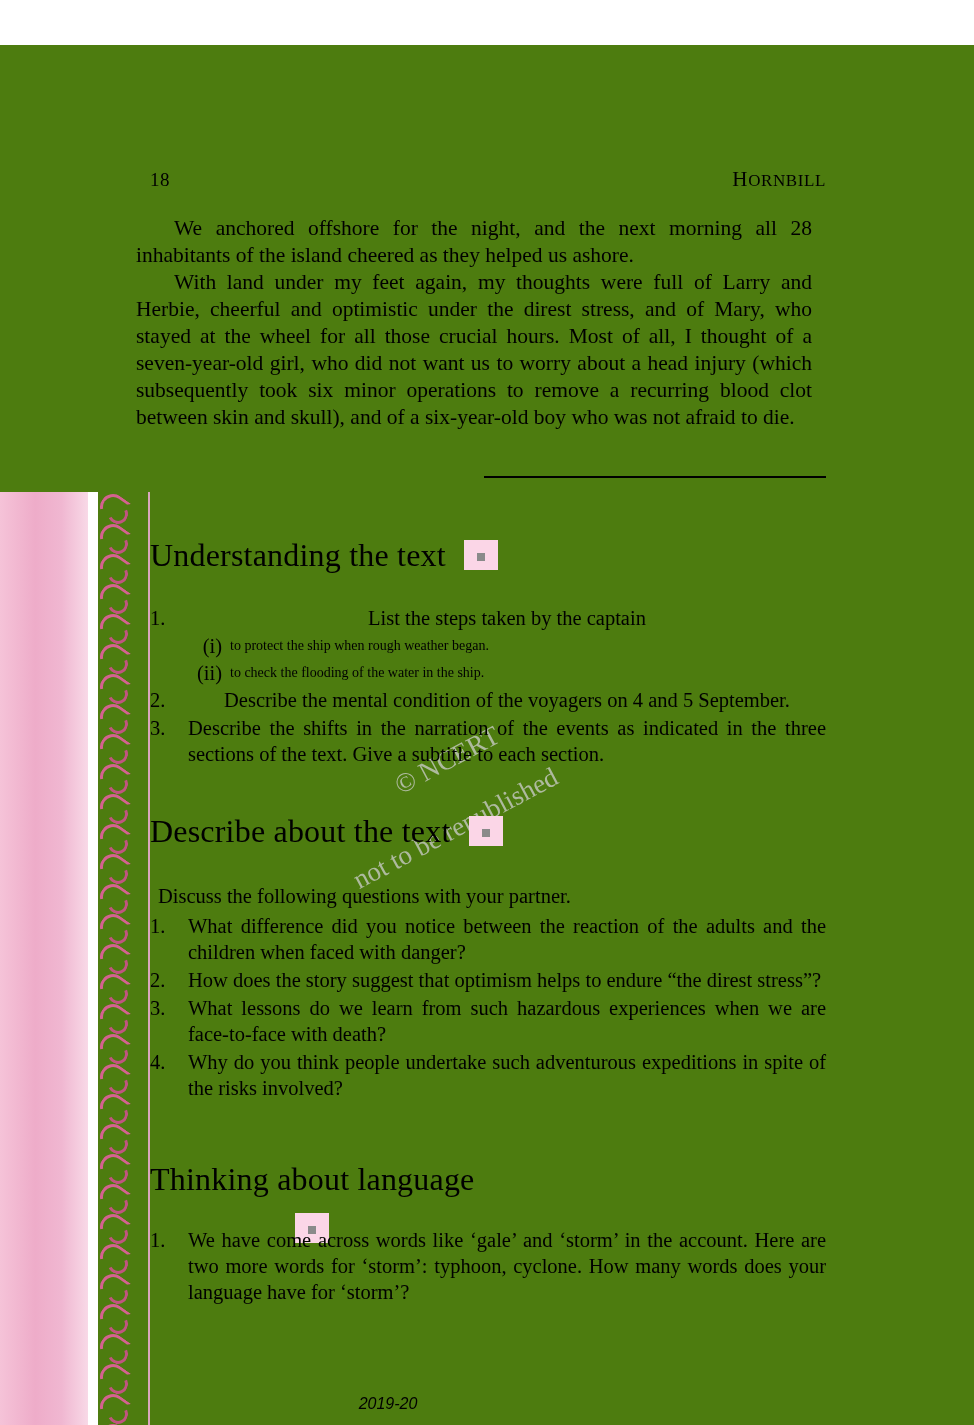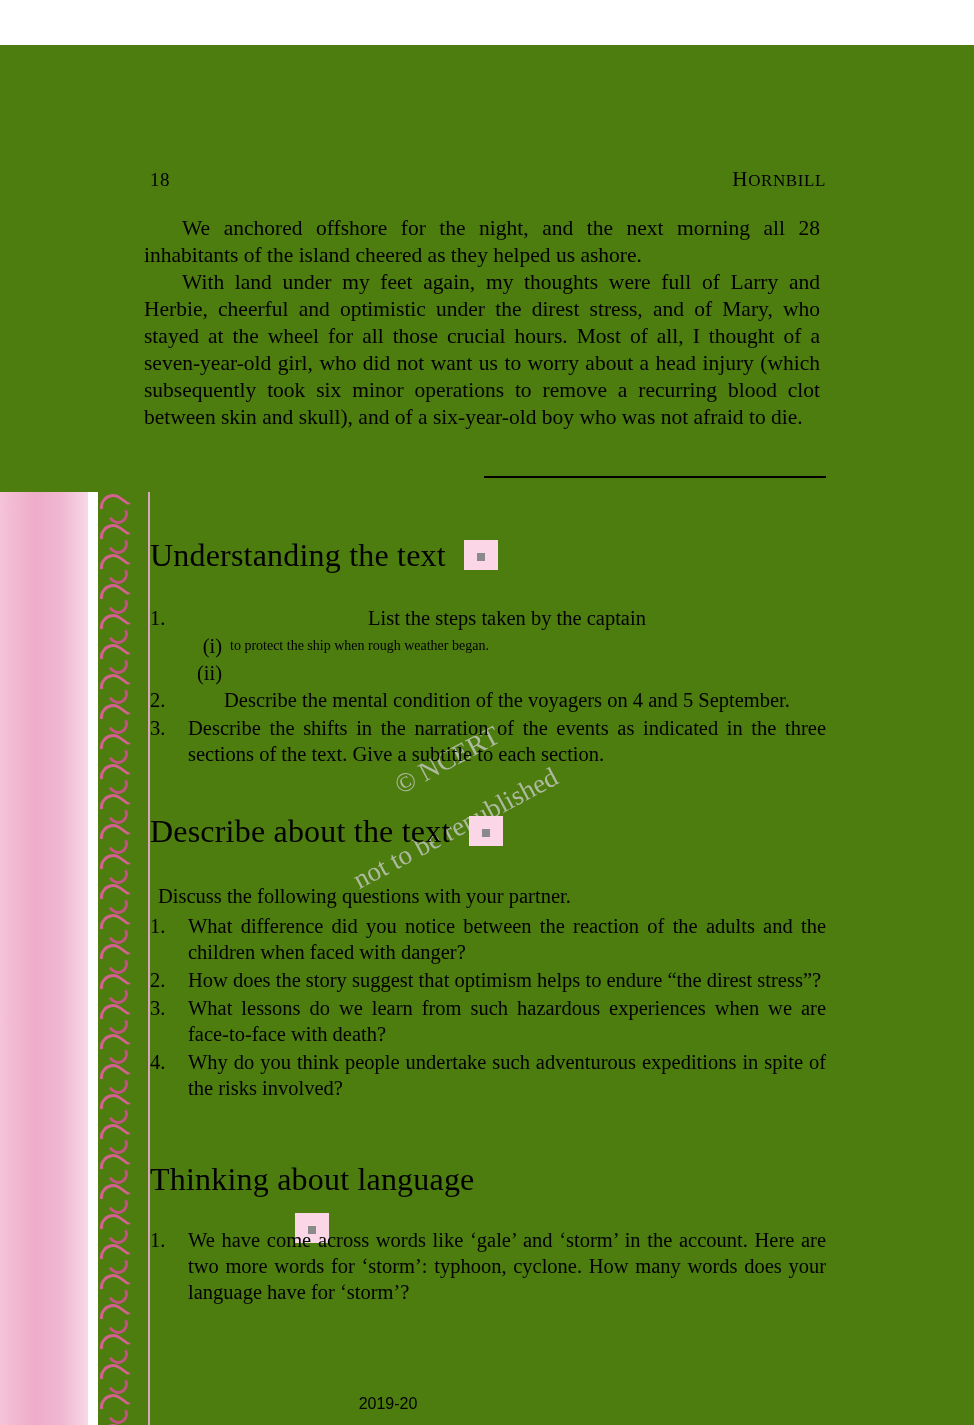--- a/index.html
+++ b/index.html
@@ -111,21 +111,21 @@
     font-size: 17px;
     letter-spacing: 0.6px;
   }
   .book-title .cap {
     font-size: 21px;
   }
 
   
   .col {
     position: absolute;
-    left: 144px;
+    left: 136px;
     width: 676px;
   }
   p.para {
     margin: 0;
     font-size: 21.5px;
     line-height: 27px;
     text-align: justify;
     text-indent: 38px;
     -webkit-hyphens: none;
     hyphens: none;
@@ -252,20 +252,21 @@
 
   
   .footer {
     position: absolute;
     left: 0;
     top: 1350px;
     width: 776px;
     text-align: center;
     font-size: 16px;
     font-family: "Liberation Sans", sans-serif;
+    font-style: italic;
   }
 </style>
 </head>
 <body>
 
 <div id="page">
 
   <div class="left-deco">
     <div class="deco-pink-band"></div>
     <div class="deco-white-gap"></div>
@@ -333,20 +334,21 @@
     <div class="qrow">
       <div class="qnum">1.</div>
       <div class="qtext nojust">List the steps taken by the captain</div>
     </div>
     <div class="sub">
       <div class="subnum">(i)</div>
       <div class="subtext">to protect the ship when rough weather began.</div>
     </div>
     <div class="sub">
       <div class="subnum">(ii)</div>
+      <div class="subtext">to check the flooding of the water in the ship.</div>
     </div>
     <div class="qrow">
       <div class="qnum">2.</div>
       <div class="qtext nojust">Describe the mental condition of the voyagers on 4 and 5 September.</div>
     </div>
     <div class="qrow">
       <div class="qnum">3.</div>
       <div class="qtext">Describe the shifts in the narration of the events as indicated in the three sections of the text. Give a subtitle to each section.</div>
     </div>
   </div>

